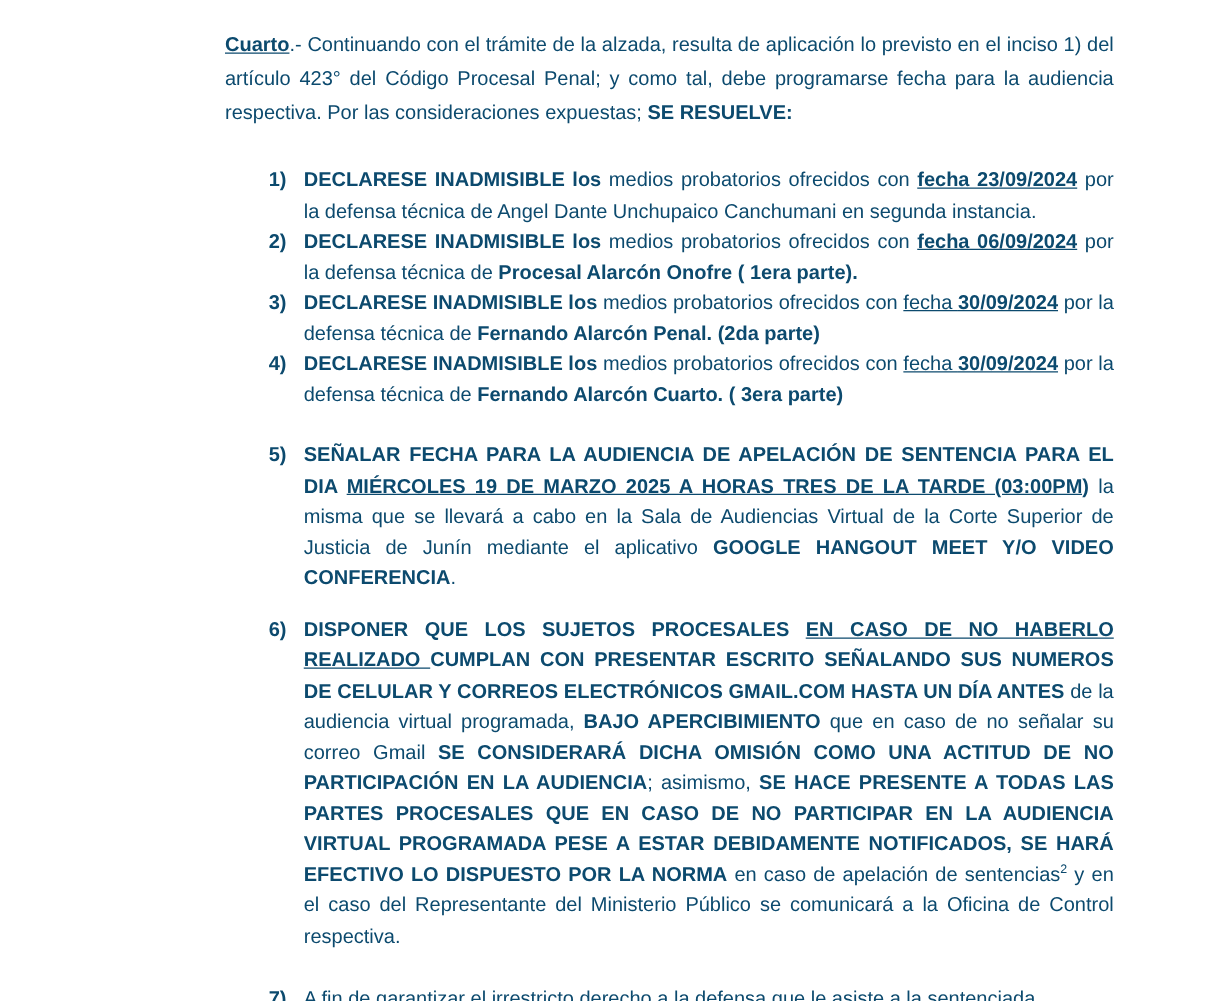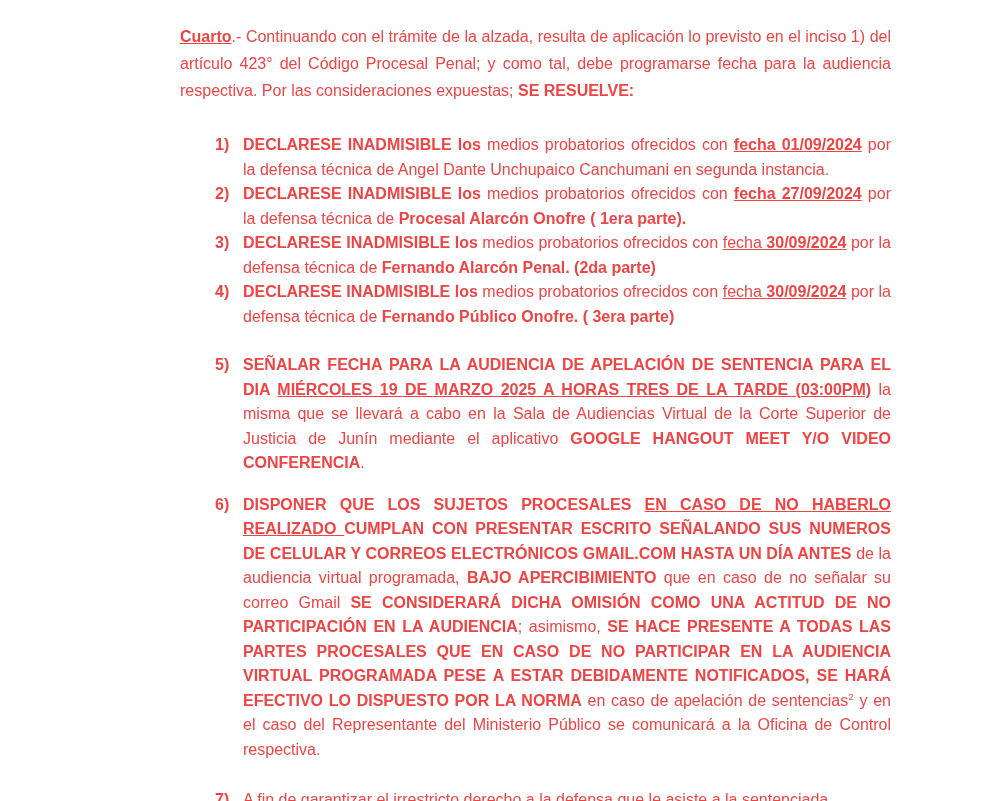--- a/index.html
+++ b/index.html
@@ -7,21 +7,21 @@
     padding: 0;
     background: #ffffff;
   }
   .page {
     position: relative;
     width: 981px;
     height: 801px;
     background: #ffffff;
     overflow: hidden;
     font-family: "Liberation Sans", "DejaVu Sans", sans-serif;
-    color: #ef4444;
+    color: #0c4a6e;
   }
   .content {
     position: absolute;
     left: 180px;
     top: 23px;
     width: 711px;
   }
   .intro {
     font-size: 16px;
     line-height: 27px;
@@ -63,36 +63,36 @@
 
 <div class="page">
   <div class="content">
 
     <p class="intro"><span class="bu">Cuarto</span><span>.- Continuando con el trámite de la alzada, resulta de aplicación lo previsto en el inciso 1) del artículo 423° del Código Procesal Penal; y como tal, debe programarse fecha para la audiencia respectiva. Por las consideraciones expuestas; </span><span class="b">SE RESUELVE:</span></p>
 
     <div class="list">
 
       <div class="item">
         <span class="num">1)</span>
-        <div class="body"><span class="b">DECLARESE INADMISIBLE los </span><span>medios probatorios ofrecidos con </span><span class="bu">fecha 01/09/2024</span><span> por la defensa técnica de Angel Dante Unchupaico Canchumani en segunda instancia.</span></div>
+        <div class="body"><span class="b">DECLARESE INADMISIBLE los </span><span>medios probatorios ofrecidos con </span><span class="bu">fecha 23/09/2024</span><span> por la defensa técnica de Angel Dante Unchupaico Canchumani en segunda instancia.</span></div>
       </div>
 
       <div class="item">
         <span class="num">2)</span>
-        <div class="body"><span class="b">DECLARESE INADMISIBLE los </span><span>medios probatorios ofrecidos con </span><span class="bu">fecha 27/09/2024</span><span> por la defensa técnica de </span><span class="b">Procesal Alarcón Onofre ( 1era parte).</span></div>
+        <div class="body"><span class="b">DECLARESE INADMISIBLE los </span><span>medios probatorios ofrecidos con </span><span class="bu">fecha 06/09/2024</span><span> por la defensa técnica de </span><span class="b">Procesal Alarcón Onofre ( 1era parte).</span></div>
       </div>
 
       <div class="item">
         <span class="num">3)</span>
         <div class="body"><span class="b">DECLARESE INADMISIBLE los </span><span>medios probatorios ofrecidos con </span><span class="u">fecha </span><span class="bu">30/09/2024</span><span> por la defensa técnica de </span><span class="b">Fernando Alarcón Penal. (2da parte)</span></div>
       </div>
 
       <div class="item">
         <span class="num">4)</span>
-        <div class="body"><span class="b">DECLARESE INADMISIBLE los </span><span>medios probatorios ofrecidos con </span><span class="u">fecha </span><span class="bu">30/09/2024</span><span> por la defensa técnica de </span><span class="b">Fernando Público Onofre. ( 3era parte)</span></div>
+        <div class="body"><span class="b">DECLARESE INADMISIBLE los </span><span>medios probatorios ofrecidos con </span><span class="u">fecha </span><span class="bu">30/09/2024</span><span> por la defensa técnica de </span><span class="b">Fernando Alarcón Cuarto. ( 3era parte)</span></div>
       </div>
 
       <div class="item sp5">
         <span class="num">5)</span>
         <div class="body"><span class="b">SEÑALAR FECHA PARA LA AUDIENCIA DE APELACIÓN DE SENTENCIA PARA EL DIA </span><span class="bu">MIÉRCOLES 19 DE MARZO 2025 A HORAS TRES DE LA TARDE (03:00PM)</span><span> la misma que se llevará a cabo en la Sala de Audiencias Virtual de la Corte Superior de Justicia de Junín mediante el aplicativo </span><span class="b">GOOGLE HANGOUT MEET Y/O VIDEO CONFERENCIA</span><span>.</span></div>
       </div>
 
       <div class="item sp6">
         <span class="num">6)</span>
         <div class="body"><span class="b">DISPONER QUE LOS SUJETOS PROCESALES </span><span class="bu">EN CASO DE NO HABERLO REALIZADO </span><span class="b">CUMPLAN CON PRESENTAR ESCRITO SEÑALANDO SUS NUMEROS DE CELULAR Y CORREOS ELECTRÓNICOS GMAIL.COM HASTA UN DÍA ANTES </span><span>de la audiencia virtual programada, </span><span class="b">BAJO APERCIBIMIENTO </span><span>que en caso de no señalar su correo Gmail </span><span class="b">SE CONSIDERARÁ DICHA OMISIÓN COMO UNA ACTITUD DE NO PARTICIPACIÓN EN LA AUDIENCIA</span><span>; asimismo, </span><span class="b">SE HACE PRESENTE A TODAS LAS PARTES PROCESALES QUE EN CASO DE NO PARTICIPAR EN LA AUDIENCIA VIRTUAL PROGRAMADA PESE A ESTAR DEBIDAMENTE NOTIFICADOS, SE HARÁ EFECTIVO LO DISPUESTO POR LA NORMA</span><span> en caso de apelación de sentencias</span><span class="sup">2</span><span> y en el caso del Representante del Ministerio Público se comunicará a la Oficina de Control respectiva.</span></div>

